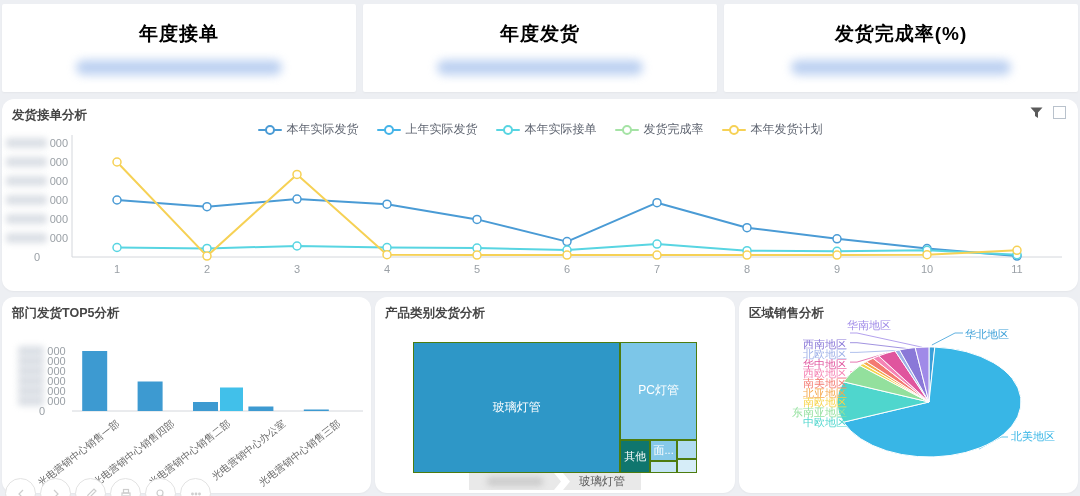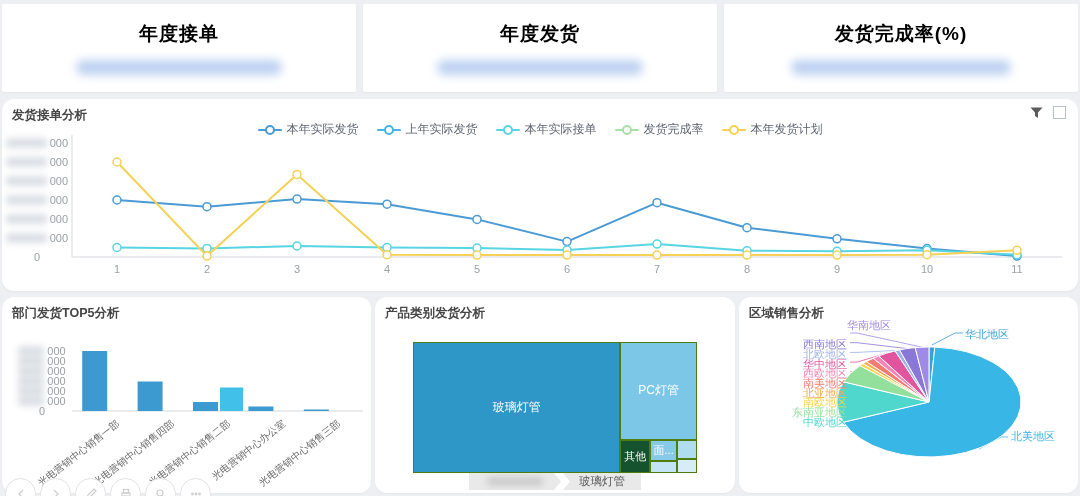--- a/index.html
+++ b/index.html
@@ -247,21 +247,21 @@
 
 <div class="panel" id="treemap-panel">
   <div class="panel-title">产品类别发货分析</div>
   <div id="treemap-area">
       <div class="tm-block" style="left: 0%; top: 0%; width: 73%; height: 100%; background: rgb(46, 151, 199);">
         <span style="font-size: 12px;">玻璃灯管</span>
       </div>
       <div class="tm-block" style="left: 73%; top: 0%; width: 27%; height: 74.5%; background: rgb(124, 198, 232);">
         <span style="font-size: 12px;">PC灯管</span>
       </div>
-      <div class="tm-block" style="left: 73%; top: 74.5%; width: 10.5%; height: 25.5%; background: #14532d;">
+      <div class="tm-block" style="left: 73%; top: 74.5%; width: 10.5%; height: 25.5%; background: #0f766e;">
         <span style="font-size: 11px;">其他</span>
       </div>
       <div class="tm-block" style="left: 83.5%; top: 74.5%; width: 9.5%; height: 16%; background: rgb(134, 201, 233);">
         <span style="font-size: 11px;">面...</span>
       </div>
       <div class="tm-block" style="left: 83.5%; top: 90.5%; width: 9.5%; height: 9.5%; background: rgb(194, 228, 244);"></div>
       <div class="tm-block" style="left: 93%; top: 74.5%; width: 7%; height: 15%; background: rgb(176, 220, 240);"></div>
       <div class="tm-block" style="left: 93%; top: 89.5%; width: 7%; height: 10.5%; background: rgb(214, 237, 248);"></div>
     </div>
   <div id="breadcrumb">

